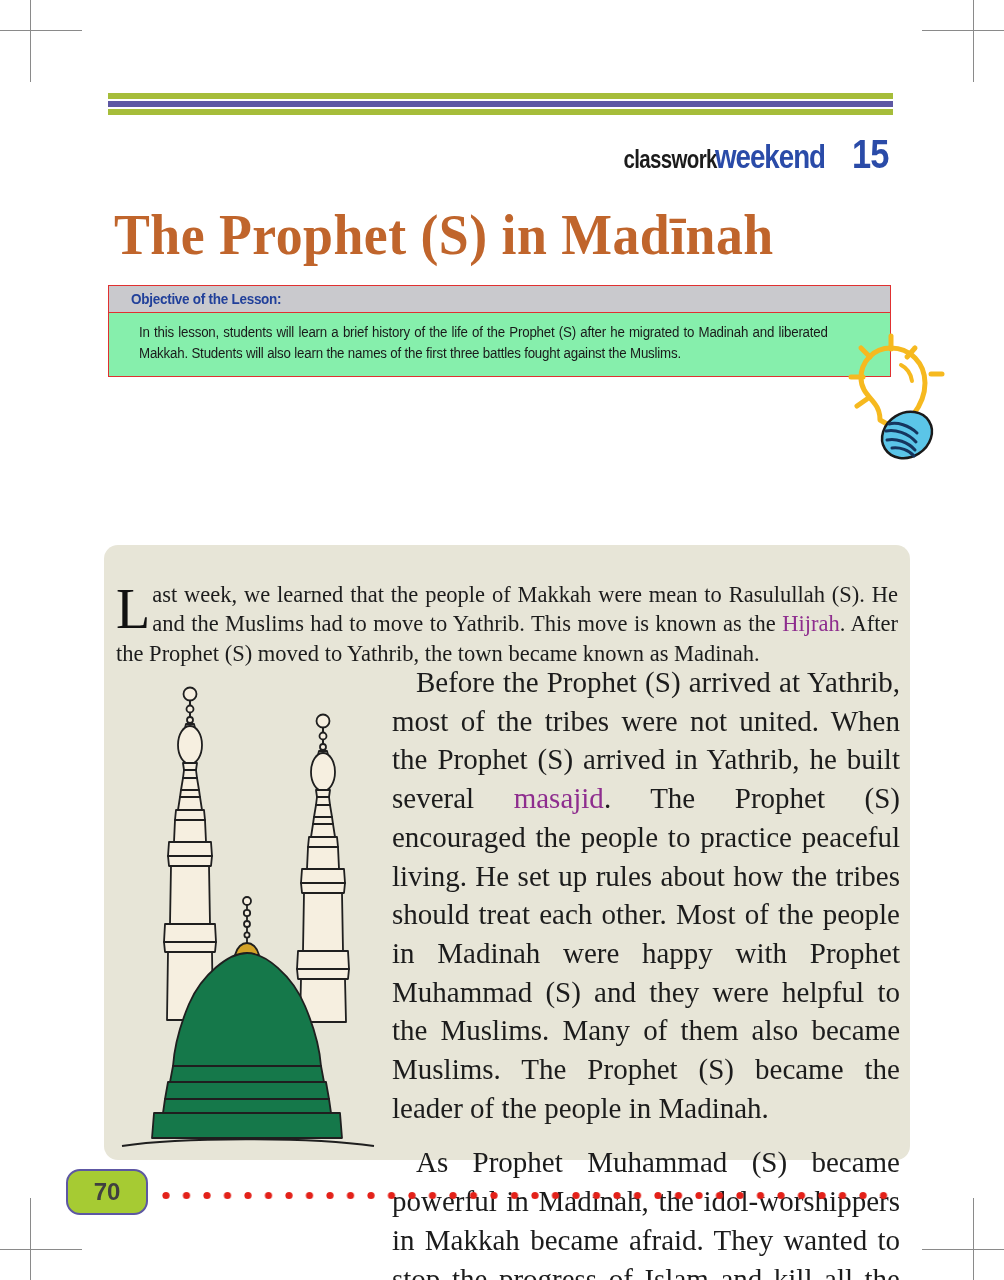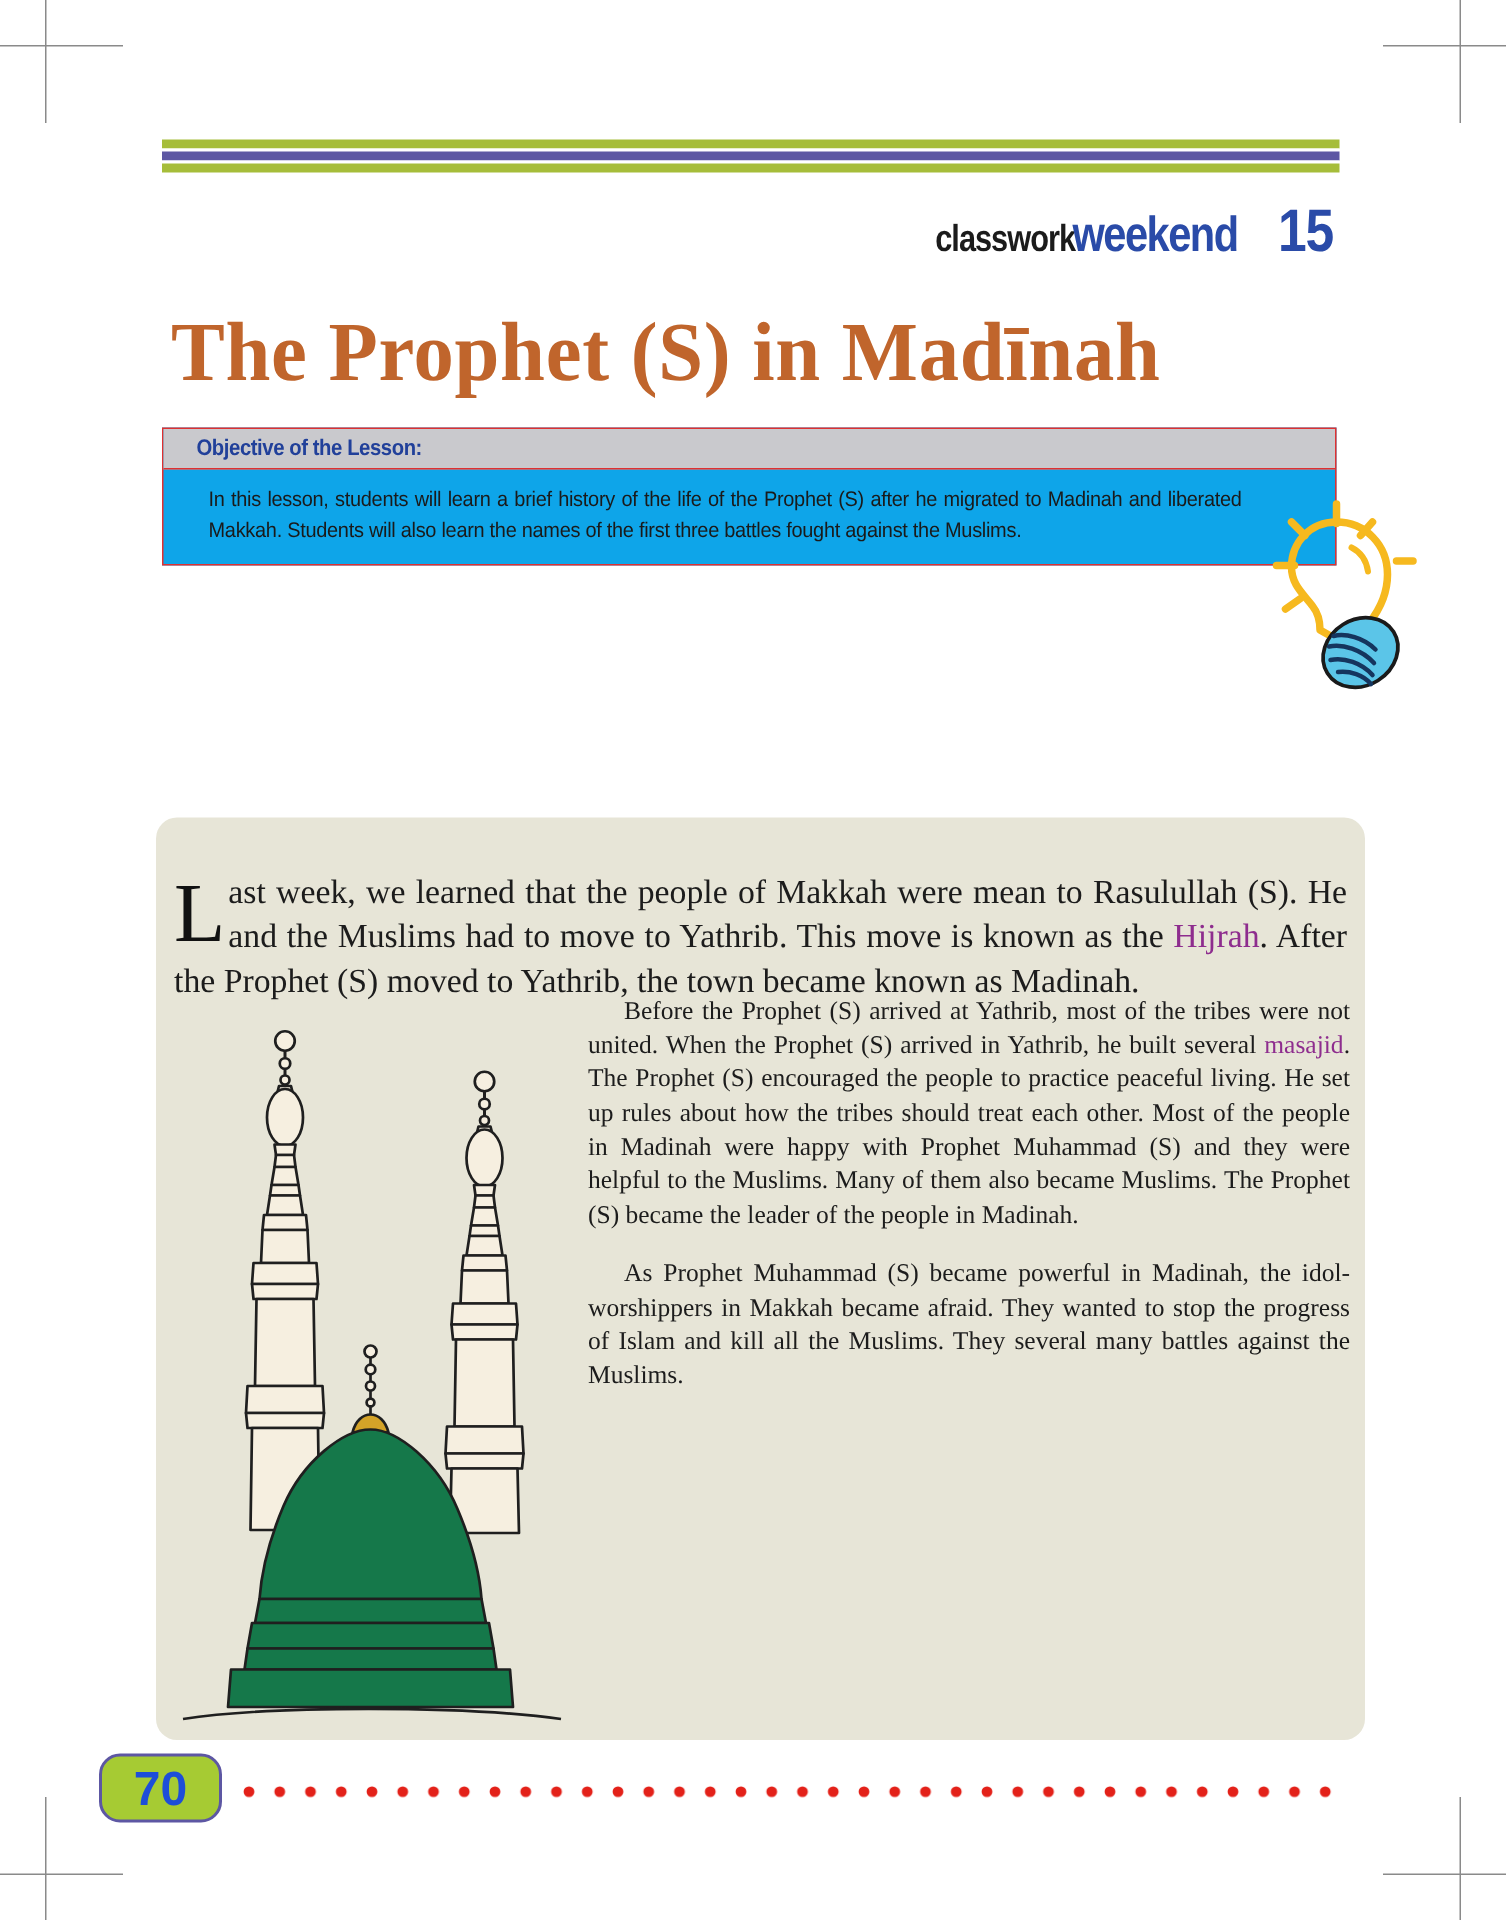--- a/index.html
+++ b/index.html
@@ -97,21 +97,21 @@
     transform-origin: left top;
   }
 
   
   .objective {
     position: absolute;
     left: 108px;
     top: 285px;
     width: 783px;
     border: 1.5px solid #e03030;
-    background: #0ea5e9;
+    background: #86efac;
     box-sizing: border-box;
   }
   .objective-head {
     background: #c9c9cd;
     border-bottom: 1.5px solid #e03030;
     padding: 4px 0 4px 22px;
   }
   .objective-head span {
     font-family: "Liberation Sans", sans-serif;
     font-weight: bold;
@@ -178,21 +178,21 @@
   .hl { color: #8e2d8e; font-weight: normal; }
 
   .cols {
     position: absolute;
     left: 288px;
     top: 118px;
     width: 508px;
   }
   .cols p {
     margin: 0 0 16px 0;
-    font-size: 17px;
+    font-size: 29px;
     line-height: 1.335;
     color: #1c1c1c;
     text-align: justify;
     text-indent: 24px;
   }
   .cols p:last-child { margin-bottom: 0; }
 
   .mosque {
     position: absolute;
     left: 6px;
@@ -212,22 +212,22 @@
     border: 2px solid #5d57a3;
     border-radius: 14px;
     box-sizing: border-box;
     display: flex;
     align-items: center;
     justify-content: center;
   }
   .pagenum span {
     font-family: "Liberation Sans", sans-serif;
     font-weight: bold;
-    font-size: 32px;
-    color: #1d4ed8;
+    font-size: 24px;
+    color: #404040;
     text-align: right;
   }
   .dotline {
     position: absolute;
     left: 162px;
     top: 1186px;
     width: 738px;
     height: 9px;
   }
 </style>

